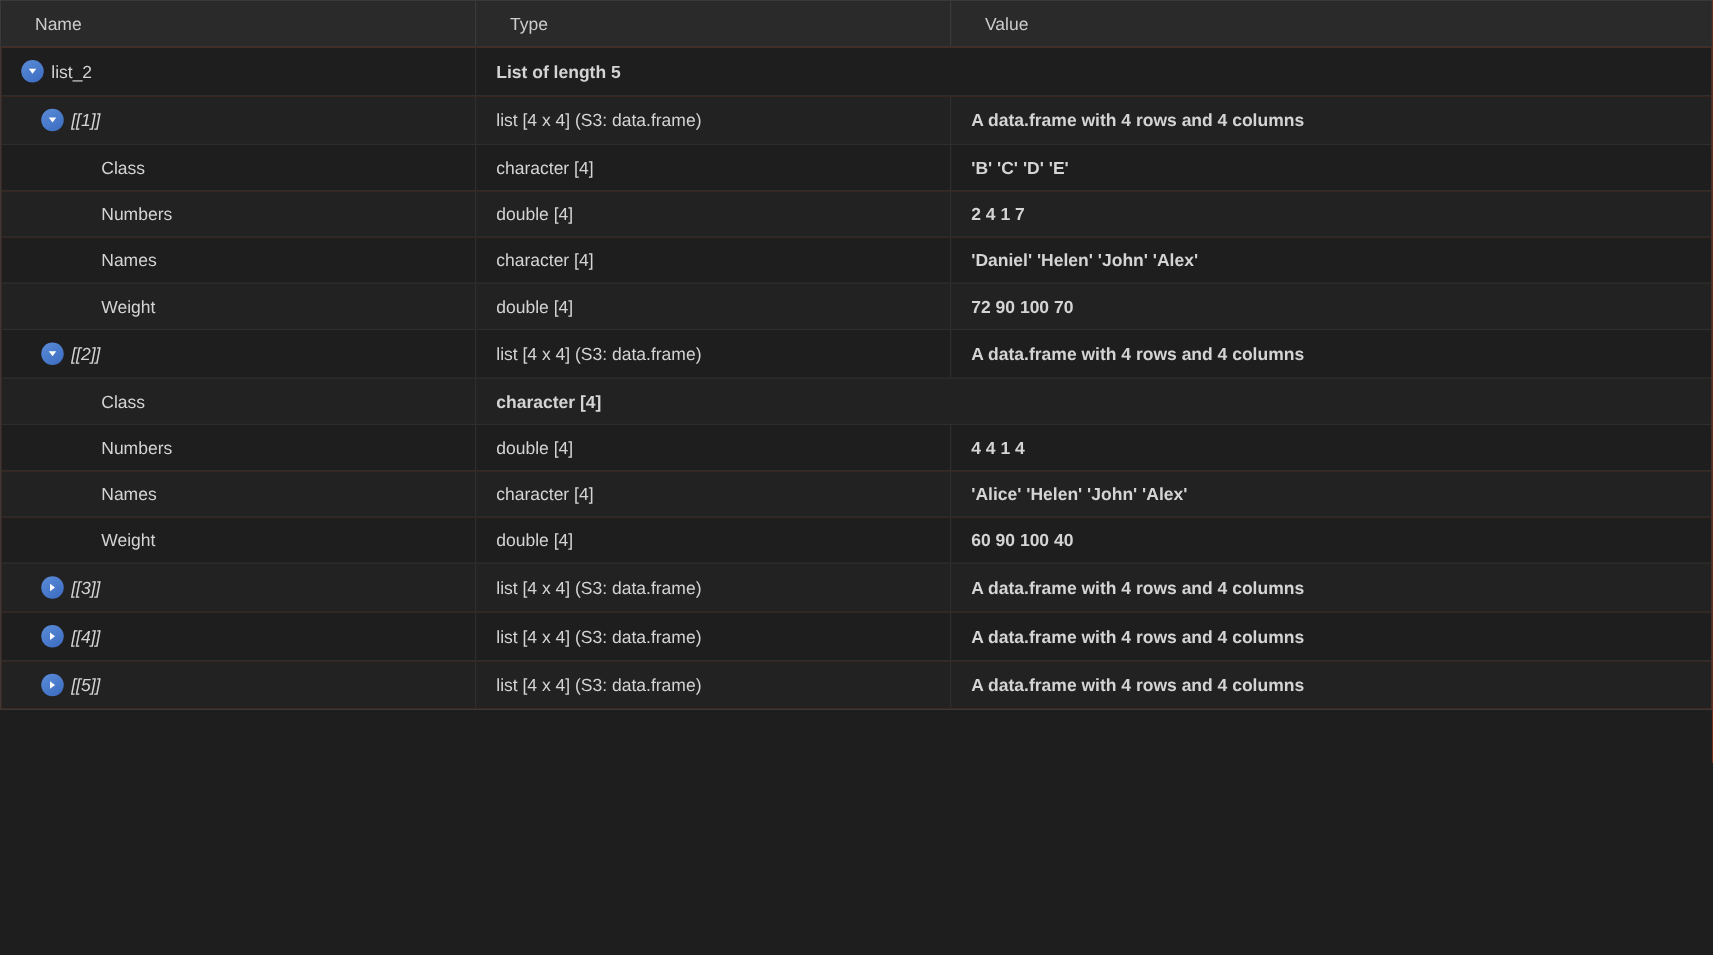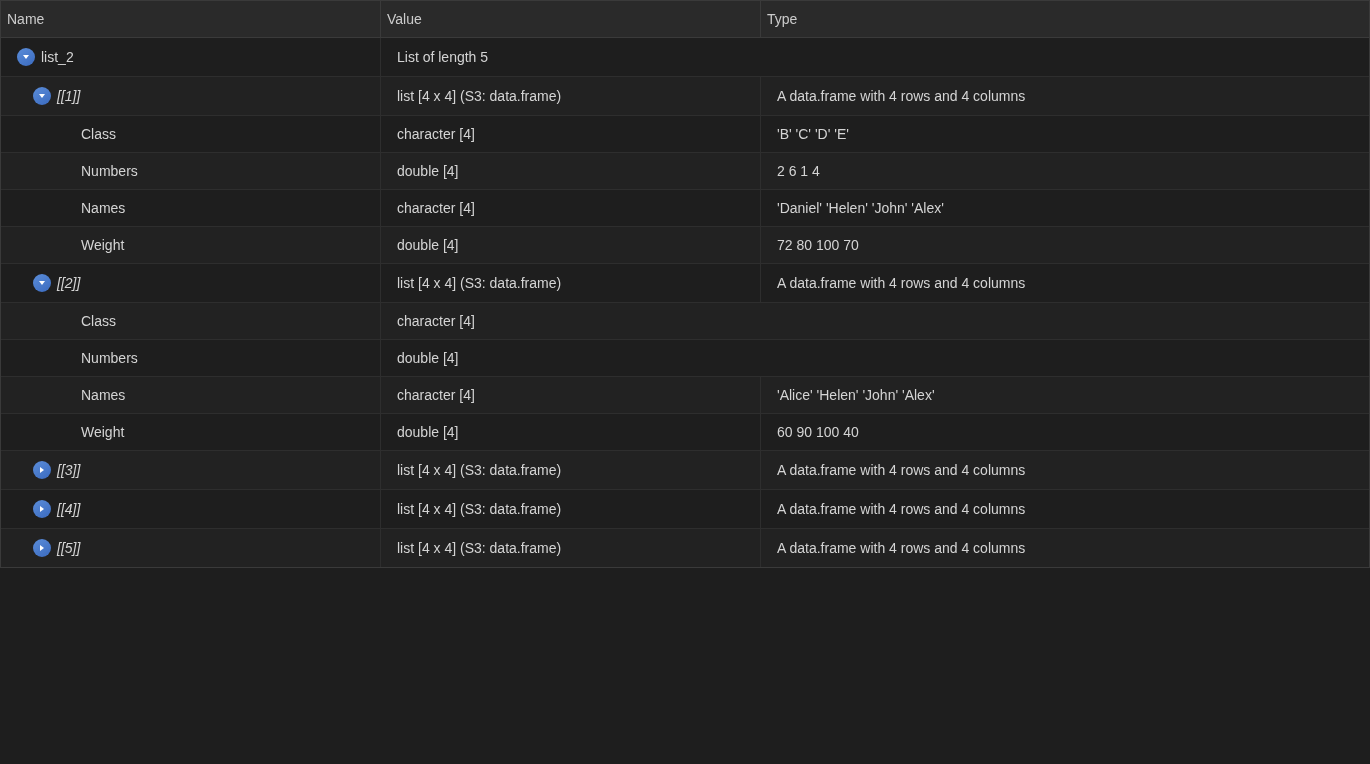--- a/index.html
+++ b/index.html
@@ -23,21 +23,21 @@
     }
 
     .table-header {
       display: grid;
       grid-template-columns: 380px 380px 1fr;
       background-color: #2a2a2a;
       border-bottom: 1px solid #3a3a3a;
     }
 
     .header-cell {
-      padding: 10px 6px;
+      padding: 10px 27px;
       font-weight: 500;
       color: #cccccc;
       border-right: 1px solid #3a3a3a;
     }
 
     .header-cell:last-child {
       border-right: none;
     }
 
     .table-body {
@@ -64,20 +64,21 @@
 
     .cell {
       padding: 10px 16px;
       border-right: 1px solid #2e2e2e;
       display: flex;
       align-items: center;
     }
 
     .cell:last-child {
       border-right: none;
+      font-weight: bold;
     }
 
     .name-cell {
       display: flex;
       align-items: center;
       gap: 6px;
     }
 
     .expand-icon {
       width: 18px;
@@ -108,22 +109,22 @@
     .value-cell {
       color: #d4d4d4;
     }
   </style>
 </head>
 <body>
 
 <div class="table-container">
   <div class="table-header">
     <div class="header-cell">Name</div>
+    <div class="header-cell">Type</div>
     <div class="header-cell">Value</div>
-    <div class="header-cell">Type</div>
   </div>
   <div class="table-body" id="table-body">
   <div class="table-row">
         <div class="cell name-cell">
           <span class="expand-icon">
             <svg viewBox="0 0 10 10">
               <polygon points="2,3 8,3 5,7"></polygon>
             </svg>
           </span>
           <span>list_2</span>
@@ -147,35 +148,35 @@
           <span>Class</span>
         </div>
         <div class="cell">character [4]</div>
         <div class="cell value-cell">'B' 'C' 'D' 'E'</div>
       </div>
       <div class="table-row">
         <div class="cell name-cell" style="padding-left: 80px;">
           <span>Numbers</span>
         </div>
         <div class="cell">double [4]</div>
-        <div class="cell value-cell">2 6 1 4</div>
+        <div class="cell value-cell">2 4 1 7</div>
       </div>
       <div class="table-row">
         <div class="cell name-cell" style="padding-left: 80px;">
           <span>Names</span>
         </div>
         <div class="cell">character [4]</div>
         <div class="cell value-cell">'Daniel' 'Helen' 'John' 'Alex'</div>
       </div>
       <div class="table-row">
         <div class="cell name-cell" style="padding-left: 80px;">
           <span>Weight</span>
         </div>
         <div class="cell">double [4]</div>
-        <div class="cell value-cell">72 80 100 70</div>
+        <div class="cell value-cell">72 90 100 70</div>
       </div>
       <div class="table-row">
         <div class="cell name-cell" style="padding-left: 32px;">
           <span class="expand-icon">
             <svg viewBox="0 0 10 10">
               <polygon points="2,3 8,3 5,7"></polygon>
             </svg>
           </span>
           <span class="italic-text" style="font-style: italic;">[[2]]</span>
         </div>
@@ -186,20 +187,21 @@
         <div class="cell name-cell" style="padding-left: 80px;">
           <span>Class</span>
         </div>
         <div class="cell">character [4]</div>
       </div>
       <div class="table-row">
         <div class="cell name-cell" style="padding-left: 80px;">
           <span>Numbers</span>
         </div>
         <div class="cell">double [4]</div>
+        <div class="cell value-cell">4 4 1 4</div>
       </div>
       <div class="table-row">
         <div class="cell name-cell" style="padding-left: 80px;">
           <span>Names</span>
         </div>
         <div class="cell">character [4]</div>
         <div class="cell value-cell">'Alice' 'Helen' 'John' 'Alex'</div>
       </div>
       <div class="table-row">
         <div class="cell name-cell" style="padding-left: 80px;">

